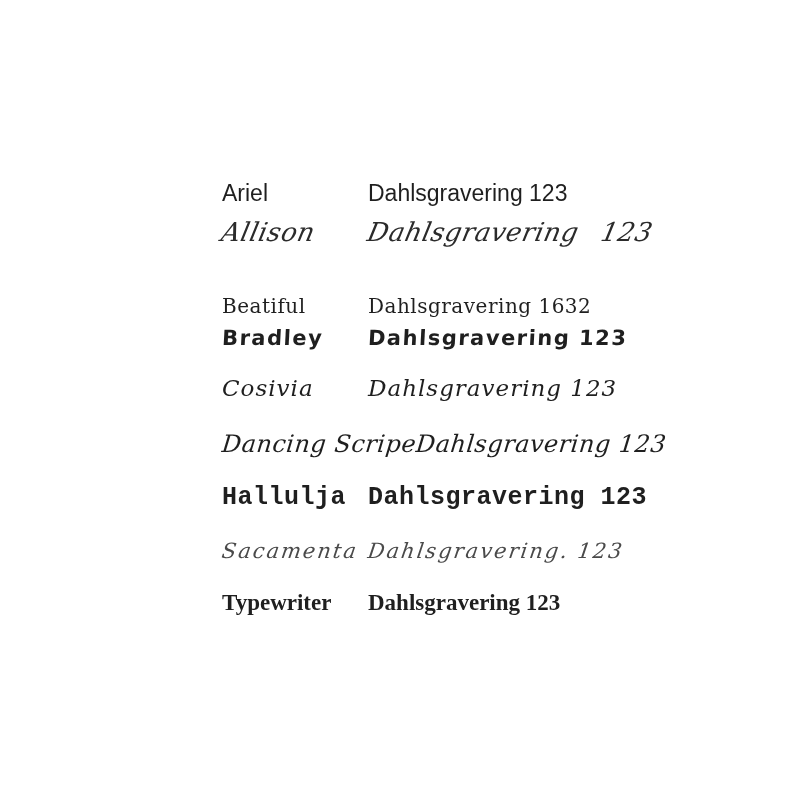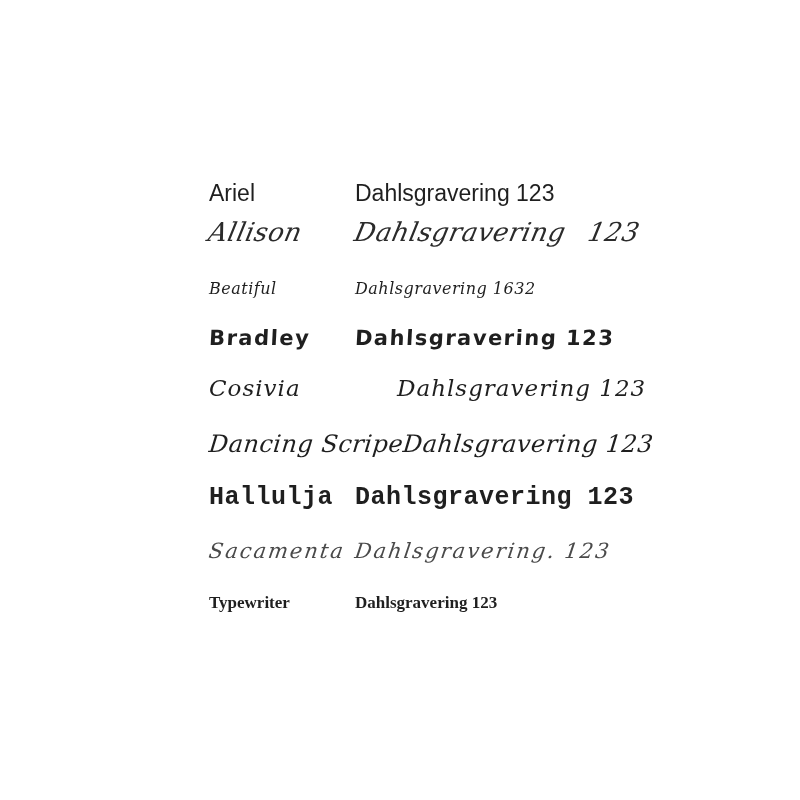--- a/index.html
+++ b/index.html
@@ -6,21 +6,21 @@
   .canvas {
     position: relative;
     width: 800px;
     height: 800px;
     background: #ffffff;
     overflow: hidden;
     font-family: "Liberation Sans", sans-serif;
   }
   .row {
     position: absolute;
-    left: 209px;
+    left: 222px;
     transform: translateY(-50%);
     display: flex;
     align-items: baseline;
     white-space: pre;
     color: #1f1f1f;
   }
   .cell-name { flex: 0 0 146px; }
   .cell-name, .cell-sample { display: inline-block; }
 
   
@@ -43,37 +43,36 @@
     font-family: "DejaVu Serif", serif;
     font-style: italic;
     font-size: 26px;
     letter-spacing: 0.5px;
     color: #2b2b2b;
   }
   .style-allison .cell-name, .style-allison .cell-sample { transform: skewX(-12deg); }
   .style-allison .cell-sample { word-spacing: 14px; }
   .style-beatiful {
     font-family: "DejaVu Serif", serif;
-    font-style: italic;
-    font-size: 16px;
+    font-size: 20px;
     letter-spacing: 0.5px;
+    margin-top: 18px;
   }
   .style-bradley {
     font-family: "DejaVu Sans", sans-serif;
     font-weight: 600;
     font-size: 21px;
     letter-spacing: 1.5px;
   }
   .style-bradley .cell-name, .style-bradley .cell-sample { transform: skewX(-3deg); }
   .style-cosivia {
     font-family: "DejaVu Serif", serif;
     font-style: italic;
     font-size: 23px;
     letter-spacing: 1px;
-    gap: 42px;
   }
   .style-dancing {
     font-family: "DejaVu Serif", serif;
     font-style: italic;
     font-size: 24px;
     letter-spacing: 0.5px;
   }
   .style-dancing .cell-name, .style-dancing .cell-sample { transform: skewX(-6deg); }
   .style-hallulja {
     font-family: Liberation Mono, monospace;
@@ -85,21 +84,21 @@
     font-family: "DejaVu Serif", serif;
     font-style: italic;
     font-size: 21px;
     letter-spacing: 2px;
     color: #4a4a4a;
   }
   .style-sacamenta .cell-name, .style-sacamenta .cell-sample { transform: skewX(-8deg); }
   .style-typewriter {
     font-family: "Liberation Serif", serif;
     font-weight: bold;
-    font-size: 17px;
+    font-size: 23px;
   }
 </style>
 </head>
 <body>
 
 <div class="canvas">
 
 <div class="row row-0 style-arial"><span class="cell-name">Ariel</span><span class="cell-sample">Dahlsgravering 123</span></div>
     <div class="row row-1 style-allison"><span class="cell-name">Allison</span><span class="cell-sample">Dahlsgravering 123</span></div>
     <div class="row row-2 style-beatiful"><span class="cell-name">Beatiful</span><span class="cell-sample">Dahlsgravering 1632</span></div>

